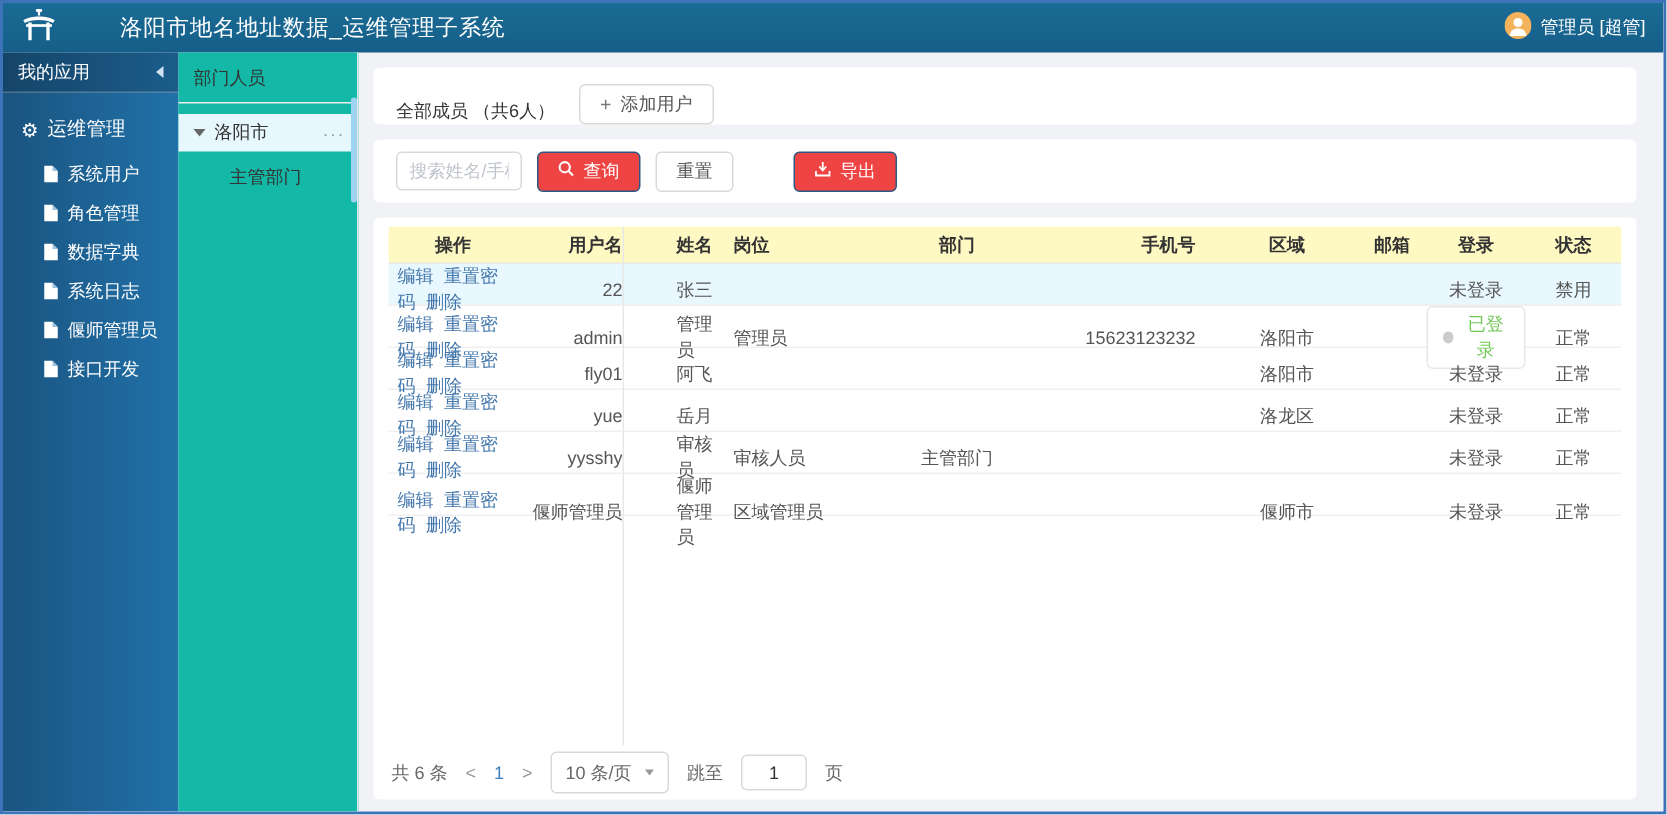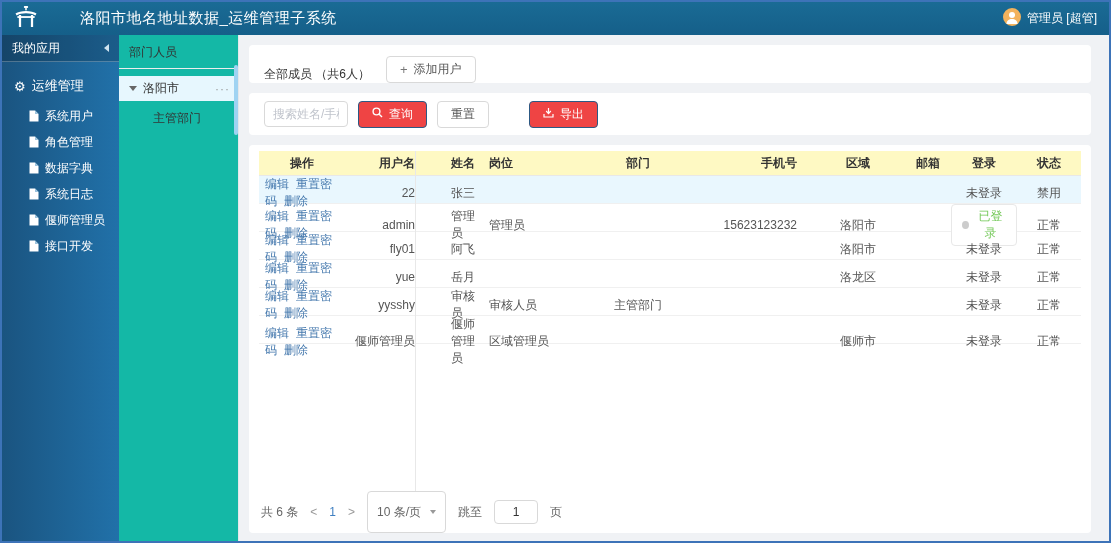--- a/index.html
+++ b/index.html
@@ -67,21 +67,21 @@
   .action{ color:#4478ad; cursor:pointer; margin-right:7px; }
   .action:last-child{ margin-right:0; }
   .badge{ display:inline-flex; align-items:center; gap:6px; border:1px solid #e8e8e8; border-radius:4px; background:#fff; padding:3px 10px; cursor:pointer; }
   .badge .dot{ width:8px; height:8px; border-radius:50%; background:#ccc; }
   .badge .txt{ color:#73c858; font-size:12px; }
 
   
   .pagination{ flex:0 0 36px; display:flex; align-items:center; gap:12px; font-size:12px; color:#666; padding:0 2px; }
   .pg-btn{ color:#999; cursor:pointer; }
   .pg-current{ color:#3f7fc1; cursor:pointer; }
-  .pg-select{ display:inline-flex; align-items:center; gap:9px; border:1px solid #d9d9d9; border-radius:4px; height:42px; padding:0 9px; color:#666; cursor:pointer; }
+  .pg-select{ display:inline-flex; align-items:center; gap:9px; border:1px solid #d9d9d9; border-radius:4px; height:28px; padding:0 9px; color:#666; cursor:pointer; }
   .caret-sm{ width:0; height:0; border-left:3.5px solid transparent; border-right:3.5px solid transparent; border-top:4px solid #999; }
   .pg-input{ width:44px; height:24px; border:1px solid #d9d9d9; border-radius:4px; text-align:center; font-size:12px; color:#333; outline:none; font-family:inherit; }
 </style>
 </head>
 <body>
 
 <div class="window">
 
   <header class="topbar">
     <span class="logo">

